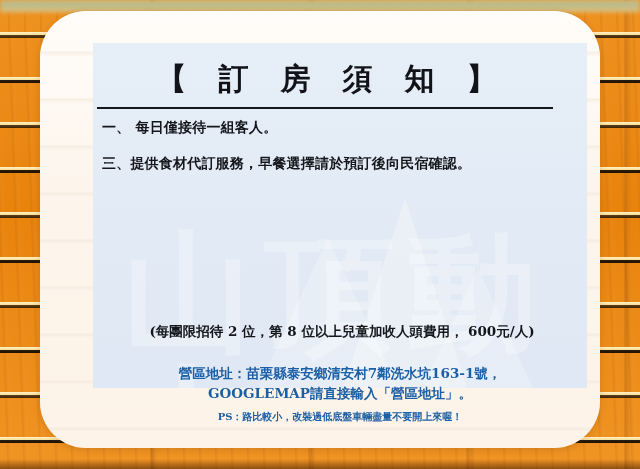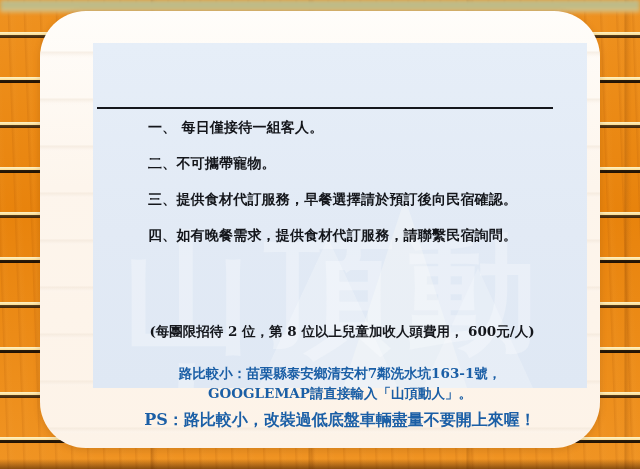--- a/index.html
+++ b/index.html
@@ -156,21 +156,20 @@
     width: 456px;
     height: 2px;
     background: #15171c;
   }
 
   .rules {
     position: absolute;
     left: 62px;
     top: 108px;
     width: 470px;
-    margin-left: 46px;
   }
   .rule-line {
     font-family: "DejaVu Serif", "Liberation Serif", serif;
     font-weight: 700;
     font-size: 14px;
     color: #14161b;
     margin-bottom: 18px;
     white-space: nowrap;
     letter-spacing: 0.2px;
   }
@@ -202,21 +201,21 @@
   .address .line2 { display: block; }
 
   .ps {
     position: absolute;
     left: 50px;
     top: 399px;
     width: 500px;
     text-align: center;
     font-family: "DejaVu Serif", "Liberation Serif", serif;
     font-weight: 700;
-    font-size: 16px;
+    font-size: 10px;
     color: #1b5fa6;
     white-space: nowrap;
   }
 </style>
 </head>
 <body>
 
 <div id="stage">
 
   <div class="wood"></div>
@@ -240,33 +239,32 @@
     <div class="panel">
 
       <div class="wm-mount" style="left:165px; border-width:0 70px 150px 70px; border-bottom-color:rgba(255,255,255,0.45);"></div>
       <div class="wm-mount" style="left:250px; border-width:0 62px 190px 62px; border-bottom-color:rgba(255,255,250,0.55);"></div>
       <div class="wm-mount" style="left:330px; border-width:0 55px 120px 55px; border-bottom-color:rgba(255,255,255,0.40);"></div>
       <div class="wm-glyph" style="left:30px; top:185px; font-size:130px; letter-spacing:12px; opacity:0.5;">山頂動人</div>
     </div>
 
     <div class="content">
 
+      <div class="title">【　訂　房　須　知　】</div>
       <div class="title-rule"></div>
 
       <div class="rules">
         <div class="rule-line">一、 每日僅接待一組客人。</div>
-        <div class="rule-line">二、不可攜帶寵物。</div>
         <div class="rule-line">三、提供食材代訂服務，早餐選擇請於預訂後向民宿確認。</div>
-        <div class="rule-line">四、如有晚餐需求，提供食材代訂服務，請聯繫民宿詢問。</div>
       </div>
 
       <div class="note">(每團限招待 2 位，第 8 位以上兒童加收人頭費用， 600元/人)</div>
 
       <div class="address">
-        <span>路比較小：苗栗縣泰安鄉清安村7鄰洗水坑163-1號，</span>
-        <span class="line2">GOOGLEMAP請直接輸入「山頂動人」。</span>
+        <span>營區地址：苗栗縣泰安鄉清安村7鄰洗水坑163-1號，</span>
+        <span class="line2">GOOGLEMAP請直接輸入「營區地址」。</span>
       </div>
 
       <div class="ps">PS：路比較小，改裝過低底盤車輛盡量不要開上來喔！</div>
 
     </div>
   </div>
 </div>
 
 </body></html>

